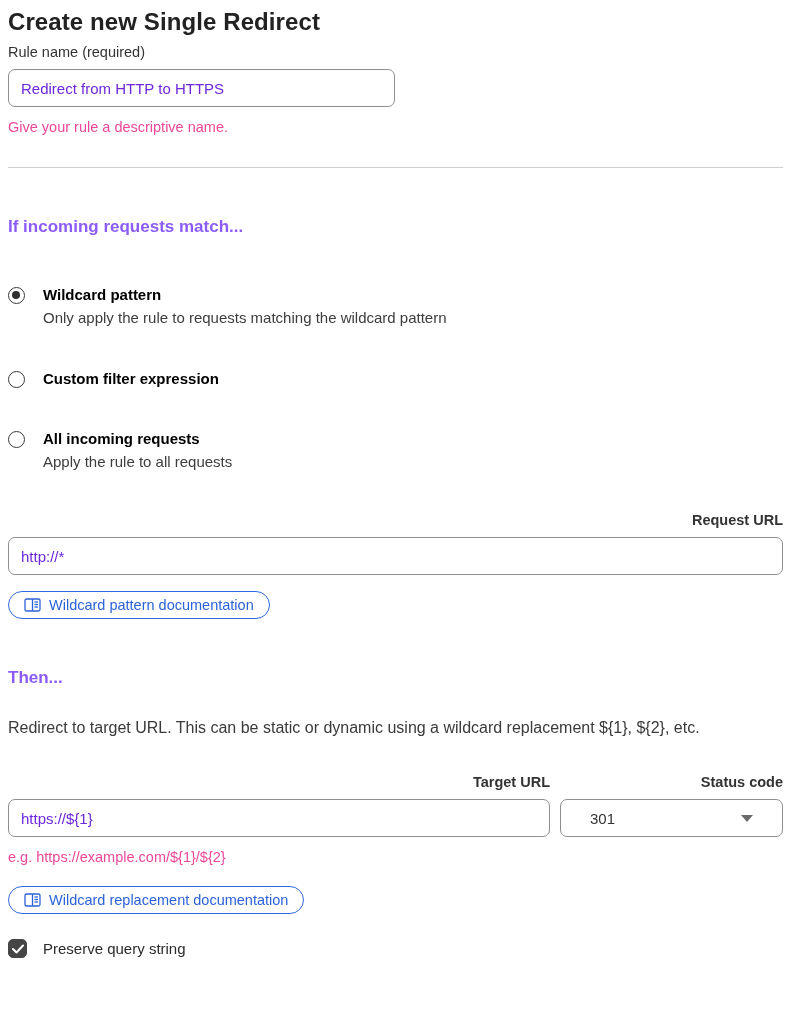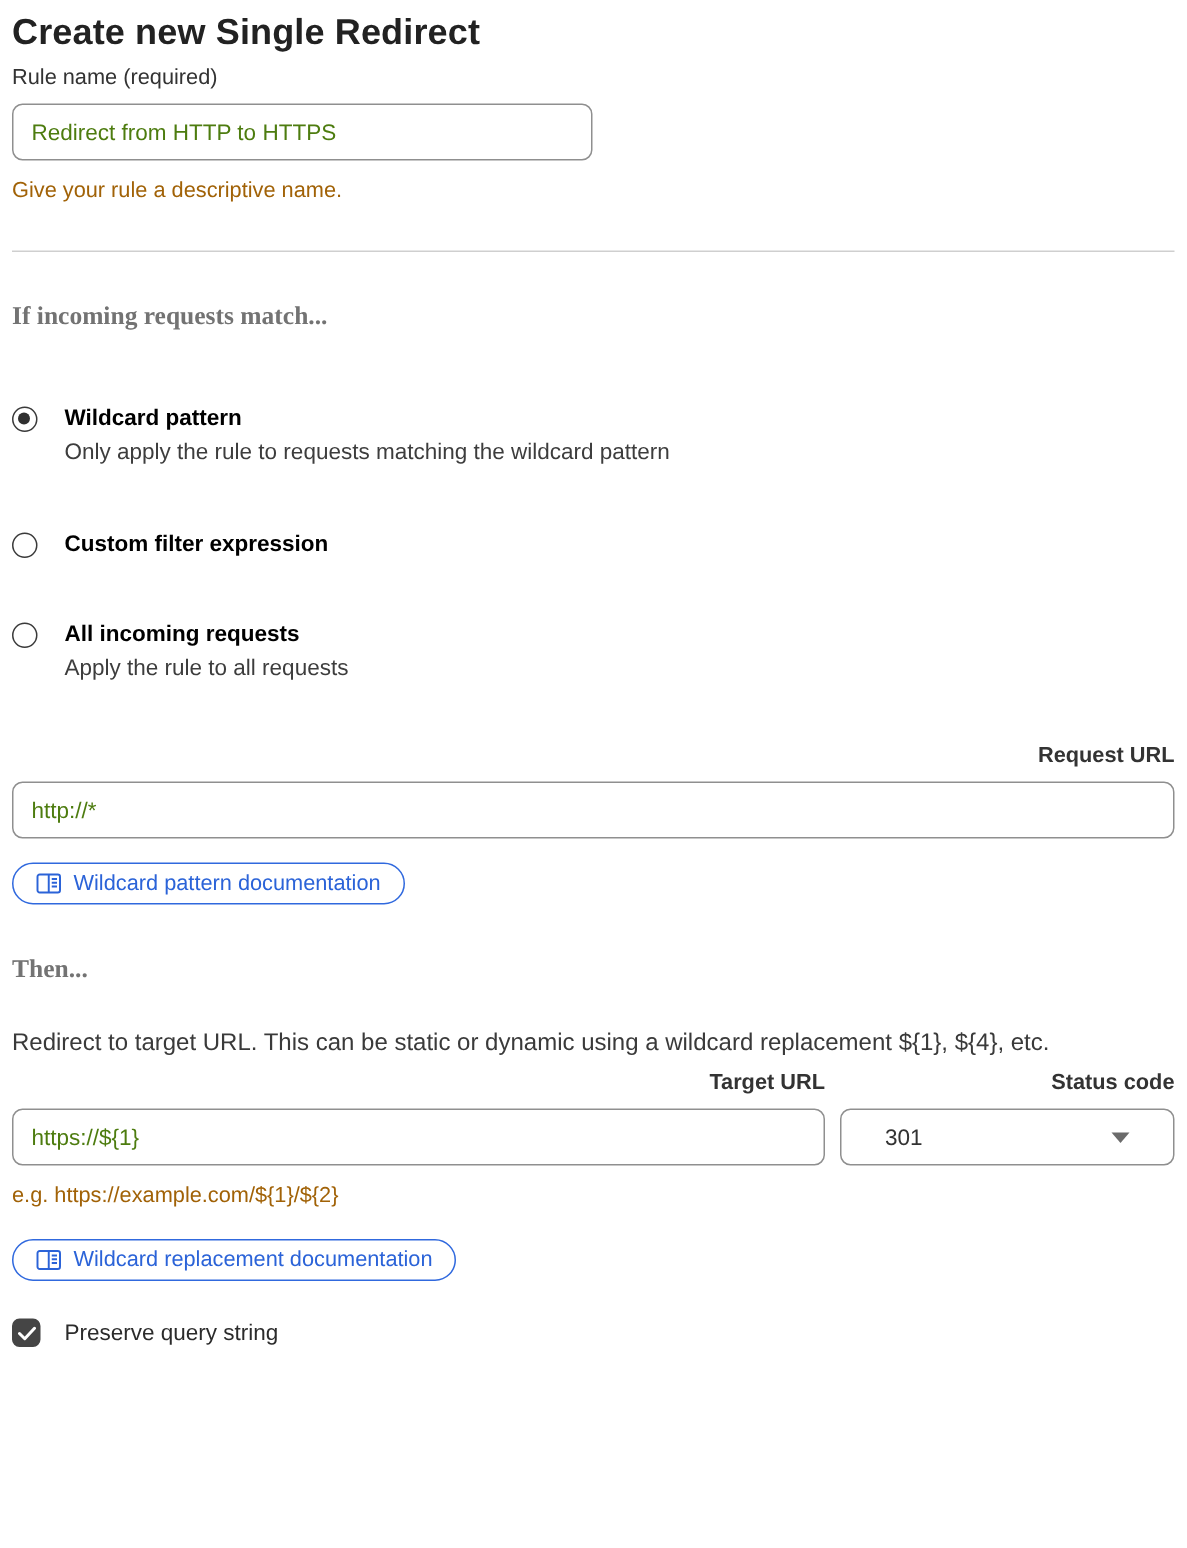--- a/index.html
+++ b/index.html
@@ -23,44 +23,43 @@
     display: block;
   }
   .field-label.bold { font-weight: 700; text-align: right; }
   .text-input {
     height: 38px;
     border: 1px solid #8f8f8f;
     border-radius: 7px;
     padding: 0 12px;
     font-size: 15px;
     font-family: "Liberation Sans", "DejaVu Sans", sans-serif;
-    color: #4d7c0f;
+    color: #6d28d9;
     background: #fff;
     outline: none;
     display: block;
   }
   .rule-name-input { width: 387px; }
   .full-width { width: 775px; }
   .help-text {
     font-size: 14.5px;
-    color: #a16207;
+    color: #ec4899;
     margin-top: 8px;
     line-height: 25px;
   }
   .divider {
     border: none;
     border-top: 1px solid #cfcfcf;
     margin-top: 27px;
   }
   .section-heading {
     font-size: 17px;
     font-weight: 700;
-    color: #737373;
-    margin-top: 33px;
-    font-family: Liberation Serif, serif;
+    color: #8b5cf6;
+    margin-top: 49px;
   }
   .radio-group { margin-top: 47px; }
   .radio-item {
     display: flex;
     align-items: flex-start;
     margin-bottom: 38px;
   }
   .radio-circle {
     width: 17px;
     height: 17px;
@@ -112,21 +111,21 @@
   .doc-button svg { display: block; }
   .then-desc {
     font-size: 16px;
     color: #3a3a3a;
     margin-top: 28px;
     line-height: 24px;
   }
   .target-row {
     display: flex;
     gap: 10px;
-    margin-top: 6px;
+    margin-top: 34px;
   }
   .target-col { width: 542px; }
   .status-col { width: 223px; }
   .select-box {
     height: 38px;
     border: 1px solid #8f8f8f;
     border-radius: 7px;
     padding: 0 29px;
     font-size: 15px;
     color: #333;
@@ -224,21 +223,21 @@
         <line x1="10.5" y1="4" x2="14" y2="4"></line>
         <line x1="10.5" y1="6.5" x2="14" y2="6.5"></line>
         <line x1="10.5" y1="9" x2="14" y2="9"></line>
       </svg>
     </span>
     <span>Wildcard pattern documentation</span>
   </button>
 </div>
 
 <h2 class="section-heading">Then...</h2>
-<p class="then-desc">Redirect to target URL. This can be static or dynamic using a wildcard replacement ${1}, ${4}, etc.</p>
+<p class="then-desc">Redirect to target URL. This can be static or dynamic using a wildcard replacement ${1}, ${2}, etc.</p>
 
 <div class="target-row">
   <div class="target-col">
     <label class="field-label bold">Target URL</label>
     <input class="text-input" style="width: 100%;" type="text" value="https://${1}">
   </div>
   <div class="status-col">
     <label class="field-label bold">Status code</label>
     <div class="select-box">
       <span>301</span>

